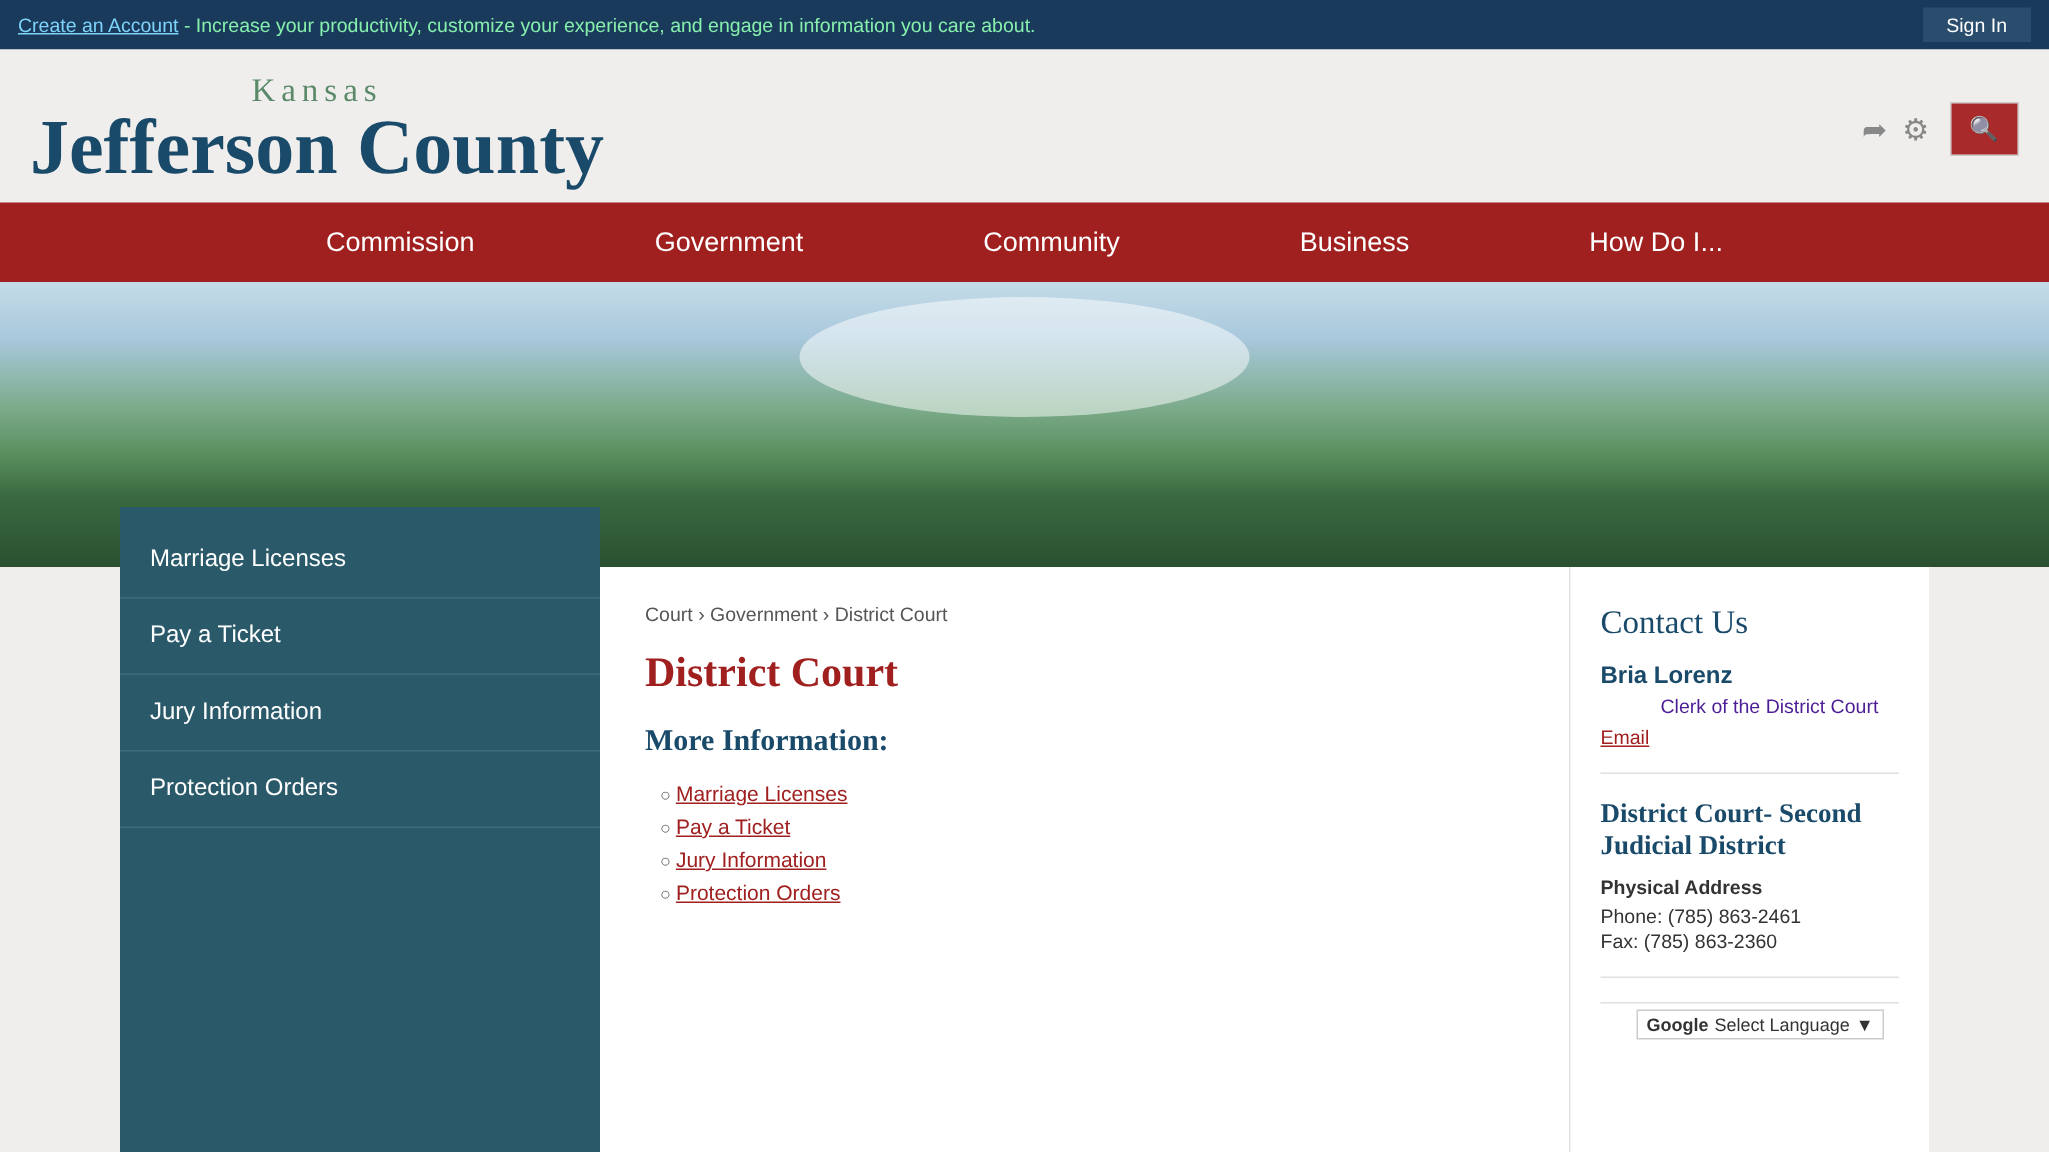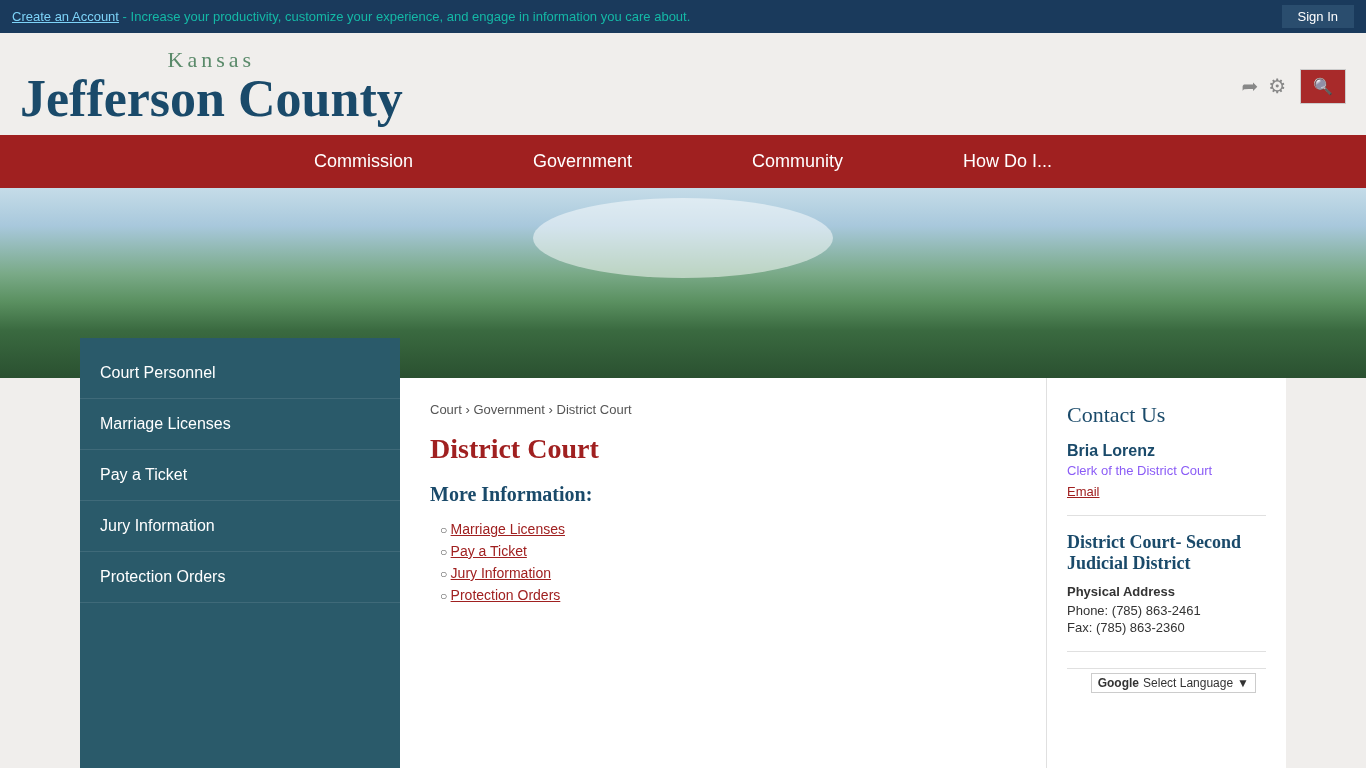--- a/index.html
+++ b/index.html
@@ -9,21 +9,21 @@
     #top-bar {
       background: #1a3a5c;
       color: #fff;
       font-size: 13px;
       padding: 5px 12px;
       display: flex;
       justify-content: space-between;
       align-items: center;
     }
     #top-bar a { color: #7dd3f8; text-decoration: underline; cursor: pointer; }
-    #top-bar span { color: #14b8a6; }
+    #top-bar span { color: #86efac; }
     #sign-in-btn {
       background: #2a4d6e;
       color: #fff;
       border: none;
       padding: 4px 16px;
       cursor: pointer;
       font-size: 13px;
     }
 
     
@@ -203,21 +203,21 @@
       border-left: 1px solid #e0e0e0;
     }
     #contact-heading {
       font-size: 22px;
       color: #1a4a6a;
       font-weight: normal;
       margin-bottom: 14px;
       font-family: Georgia, serif;
     }
     .contact-name { font-size: 16px; font-weight: bold; color: #1a4a6a; margin-bottom: 3px; }
-    .contact-role { font-size: 13px; color: #8b5cf6; margin-bottom: 5px; }
+    .contact-role { font-size: 13px; color: #4c1d95; margin-bottom: 5px; margin-left: 40px; }
     .contact-link { color: #a02020; text-decoration: underline; cursor: pointer; font-size: 13px; }
 
     .section-divider { border: none; border-top: 1px solid #e0e0e0; margin: 16px 0; }
 
     .district-name { font-size: 18px; font-weight: bold; color: #1a4a6a; margin-bottom: 10px; font-family: Georgia, serif; }
     .address-label { font-size: 13px; font-weight: bold; color: #333; margin-bottom: 4px; }
     .address-text { font-size: 13px; color: #333; line-height: 1.6; margin-bottom: 8px; }
     .phone-text { font-size: 13px; color: #333; margin-bottom: 2px; }
 
     
@@ -273,31 +273,31 @@
     <div id="search-box">
       <button id="search-btn">🔍</button>
     </div>
   </div>
 </div>
 
 <nav id="nav">
   <div class="nav-item">Commission</div>
   <div class="nav-item">Government</div>
   <div class="nav-item">Community</div>
+  <div class="nav-item">Business</div>
   <div class="nav-item">How Do I...</div>
 </nav>
 
 <div id="hero">
   <div id="hero-bg"></div>
 </div>
 
 <div id="content-wrapper">
 
   <div id="sidebar">
-    <a class="sidebar-item">Court Personnel</a>
     <a class="sidebar-item">Marriage Licenses</a>
     <a class="sidebar-item">Pay a Ticket</a>
     <a class="sidebar-item">Jury Information</a>
     <a class="sidebar-item">Protection Orders</a>
   </div>
 
   <div id="main-content">
 
     <div id="breadcrumb">
       <a>Court</a>

